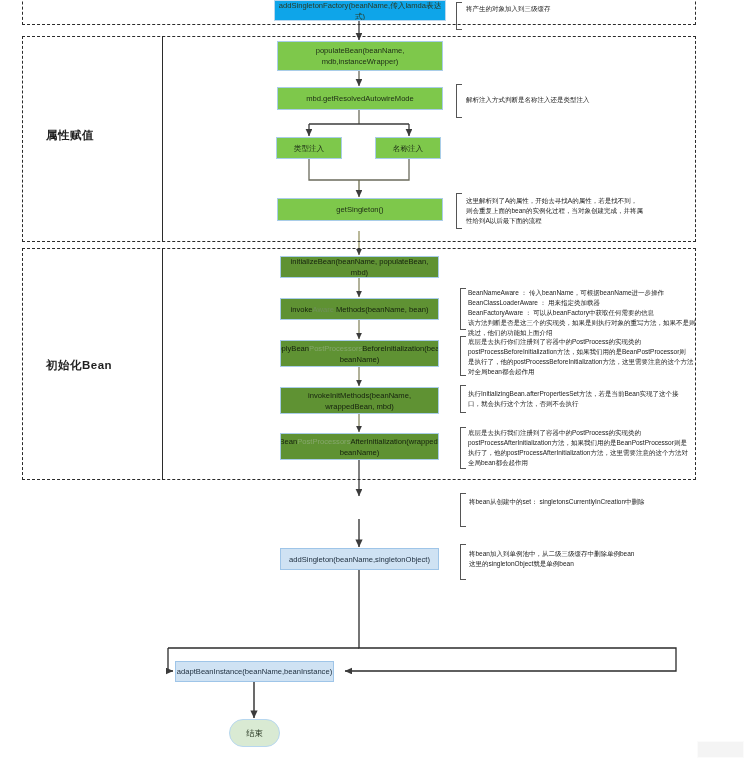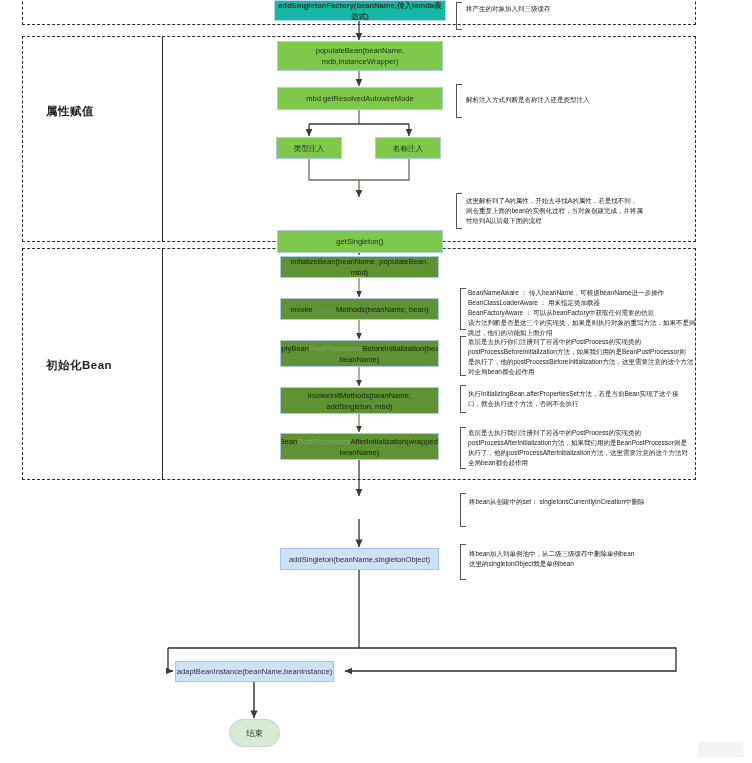--- a/index.html
+++ b/index.html
@@ -40,21 +40,21 @@
     align-items:center;
     justify-content:center;
     text-align:center;
     font-size:7.6px;
     line-height:1.45;
     color:#20361f;
     border:1px solid #a9cde8;
     padding:1px 3px;
     overflow:hidden;
   }
-  .n-lightgreen{background:#14b8a6;border-color:#b7d7ef;color:#2a3a25;font-weight:bold;}
+  .n-lightgreen{background:#0ea5e9;border-color:#b7d7ef;color:#2a3a25;}
   .n-green{background:#7ec84b;border-color:#a9cde8;color:#1d2c16;}
   .n-darkgreen{background:#5f9233;border-color:#a9cde8;color:#15210e;}
   .n-blue{background:#cfe2f3;border-color:#9fc5e8;color:#1c2c3c;}
   .n-orange{background:#e8bf86;border-color:#9fc5e8;color:#3a2a12;}
   .n-end{
     background:#d9ead3;border-color:#b7d7ef;color:#2a3a25;
     border-radius:14px;
     font-size:8.4px;
   }
   .tok-dim{color:#6f8f5a;text-align:right;}
@@ -126,51 +126,51 @@
     <path d="M359,570 L359,648 L676,648 L676,671 L345,671" stroke="#2b2b2b" stroke-width="1.3" fill="none" marker-end="url(#ah)"></path>
 
     <path d="M168,648 L168,671 L173,671" stroke="#2b2b2b" stroke-width="1.3" fill="none" marker-end="url(#ah)"></path>
     <path d="M168,648 L359,648" stroke="#2b2b2b" stroke-width="1.3" fill="none"></path>
 
     <path d="M254,682 L254,718" stroke="#2b2b2b" stroke-width="1.4" fill="none" marker-end="url(#ah)"></path>
   </svg>
 
   <div class="lane" style="left:22px;top:36px;width:674px;height:206px;"></div>
   <div class="lane-divider" style="left:162px;top:36px;height:206px;"></div>
-  <div class="lane-label" style="left:46px;top:104px;">属性赋值</div>
+  <div class="lane-label" style="left:46px;top:128px;">属性赋值</div>
 
   <div class="lane" style="left:22px;top:248px;width:674px;height:232px;"></div>
   <div class="lane-divider" style="left:162px;top:248px;height:232px;"></div>
   <div class="lane-label" style="left:46px;top:358px;">初始化Bean</div>
 
   <div class="lane" style="left:22px;top:-60px;width:674px;height:85px;border-bottom-style:dashed;"></div>
 
   <div class="node n-lightgreen" style="left:274px;top:0px;width:172px;height:21px;">addSingletonFactory(beanName,传入lamda表达式)</div>
 
   <div class="node n-green" style="left:277px;top:41px;width:166px;height:30px;">populateBean(beanName, mdb,instanceWrapper)</div>
 
   <div class="node n-green" style="left:277px;top:87px;width:166px;height:23px;">mbd.getResolvedAutowireMode</div>
 
   <div class="node n-green" style="left:276px;top:137px;width:66px;height:22px;">类型注入</div>
 
   <div class="node n-green" style="left:375px;top:137px;width:66px;height:22px;">名称注入</div>
 
-  <div class="node n-green" style="left:277px;top:198px;width:166px;height:23px;margin-top:32px;">getSingleton()</div>
+  <div class="node n-green" style="left:277px;top:198px;width:166px;height:23px;">getSingleton()</div>
 
   <div class="node n-darkgreen" style="left:280px;top:256px;width:159px;height:22px;">initializeBean(beanName, populateBean, mbd)</div>
 
   <div class="node n-darkgreen" style="left:280px;top:298px;width:159px;height:22px;">
     <span><span>invoke</span><span class="tok-dim">Aware</span><span> Methods(beanName, bean)</span></span>
   </div>
 
   <div class="node n-darkgreen" style="left:280px;top:340px;width:159px;height:27px;">
     <span><span>applyBean</span><span class="tok-dim2">PostProcessors</span><span>BeforeInitialization(bean, beanName)</span></span>
   </div>
 
-  <div class="node n-darkgreen" style="left:280px;top:387px;width:159px;height:27px;">invokeInitMethods(beanName, addSingleton, mbd)</div>
+  <div class="node n-darkgreen" style="left:280px;top:387px;width:159px;height:27px;">invokeInitMethods(beanName, wrappedBean, mbd)</div>
 
   <div class="node n-darkgreen" style="left:280px;top:433px;width:159px;height:27px;">
     <span><span>applyBean</span><span class="tok-dim2">PostProcessors</span><span>AfterInitialization(wrappedBean, beanName)</span></span>
   </div>
 
 
   <div class="node n-blue" style="left:280px;top:548px;width:159px;height:22px;text-align:center;">addSingleton(beanName,singletonObject)</div>
 
   <div class="node n-blue" style="left:175px;top:661px;width:159px;height:21px;">adaptBeanInstance(beanName,beanInstance)</div>
 

